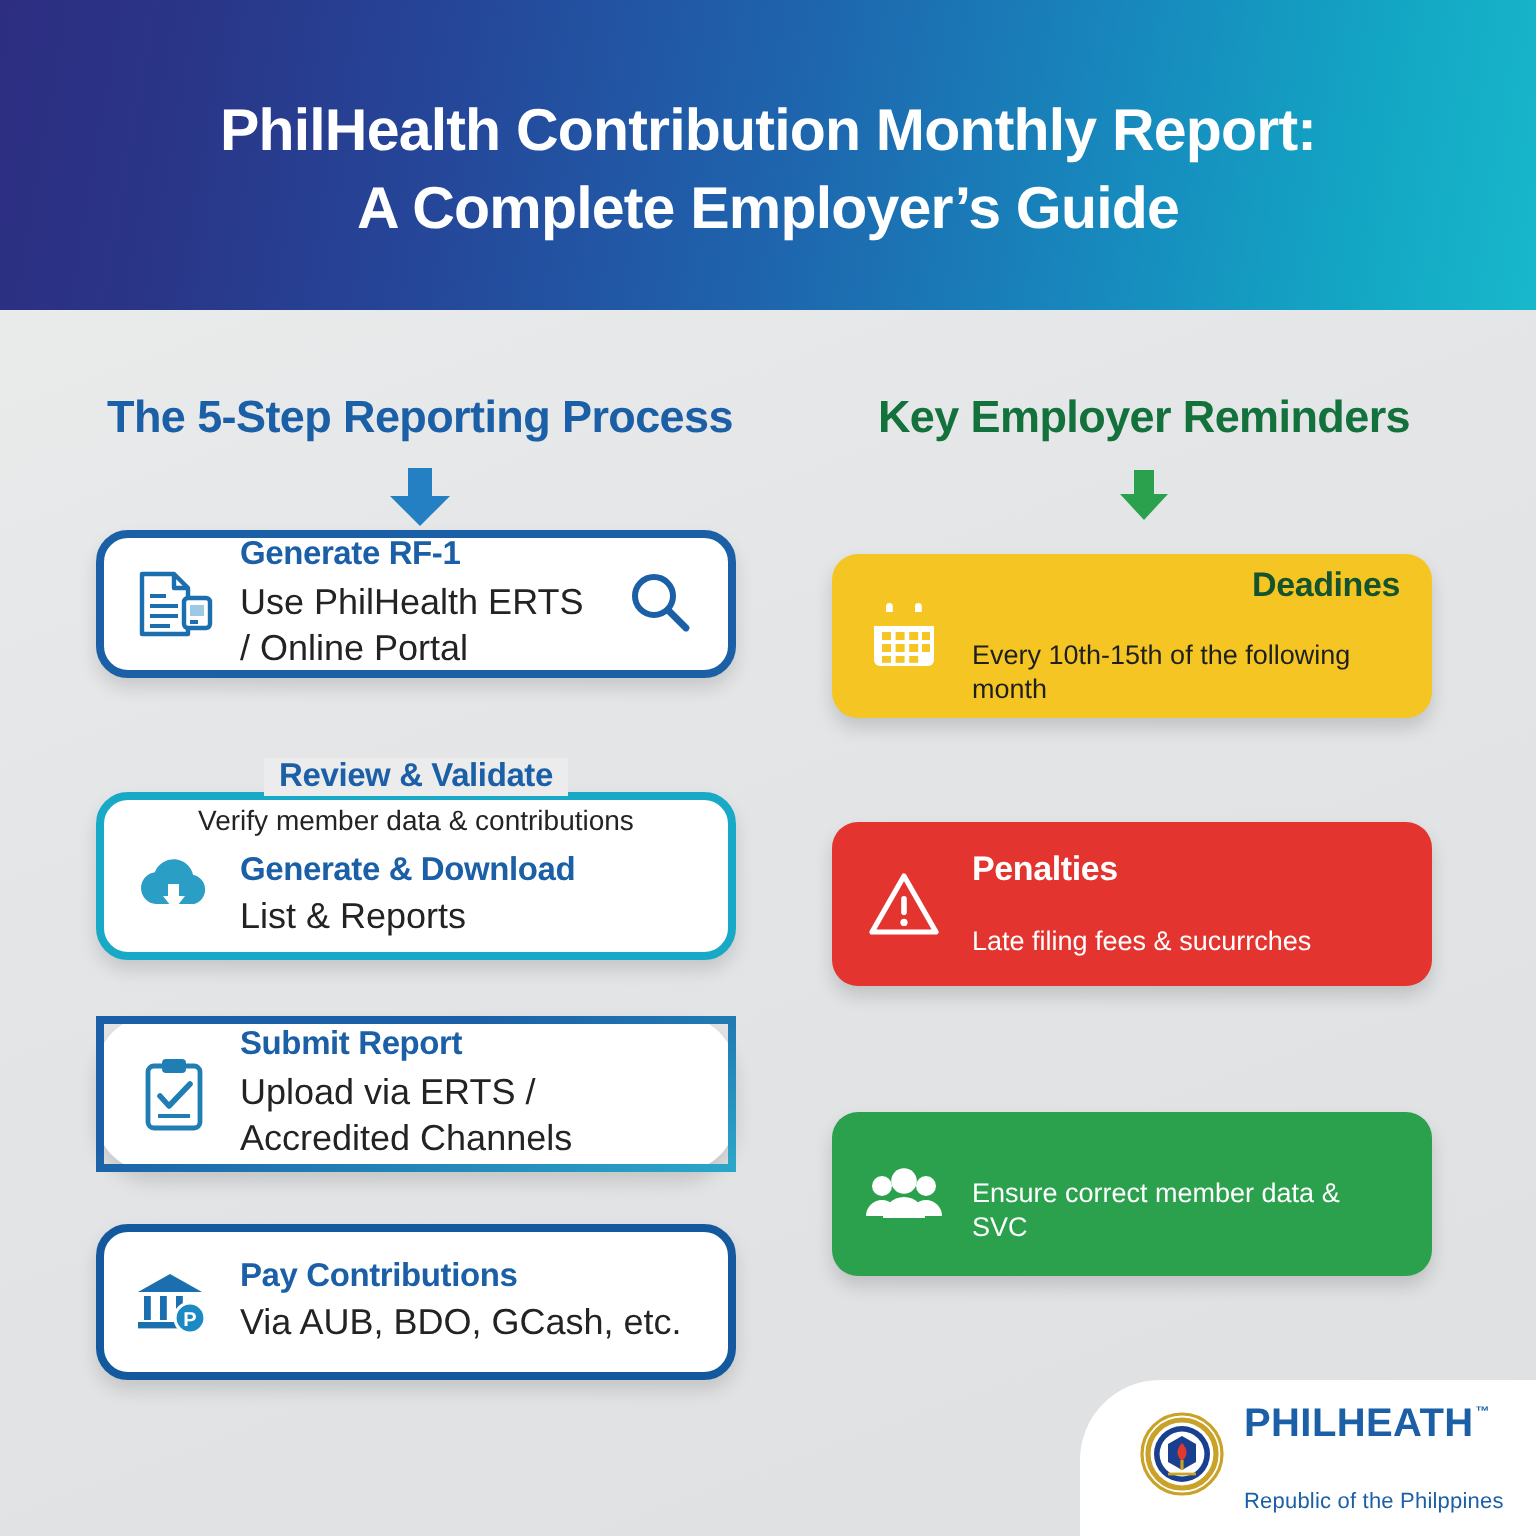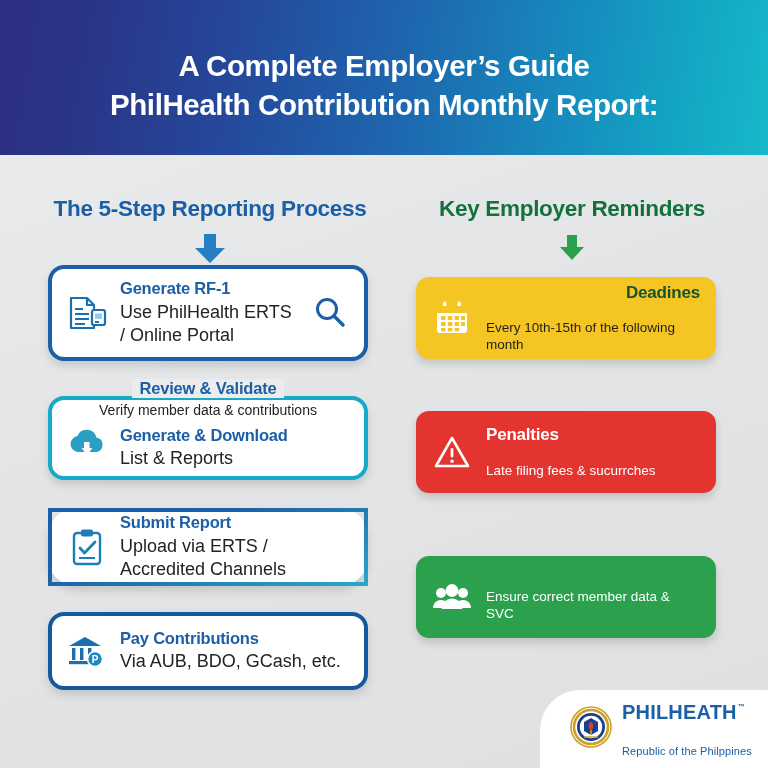--- a/index.html
+++ b/index.html
@@ -115,21 +115,21 @@
   .lcard-right-icon {
     flex: 0 0 auto;
     width: 40px;
     display: flex;
     align-items: center;
     justify-content: center;
   }
 
   
   #card-generate {
-    top: 265px; height: 96px;
+    top: 265px; height: 74px;
     border: 4px solid #1b5fa6;
   }
   
   #card-review {
     top: 396px; height: 84px;
     border: 4px solid #17a9c6;
   }
   #card-review .body { align-items: flex-start; padding-top: 20px; }
   .review-overlay {
     position: absolute;
@@ -259,22 +259,22 @@
     margin-top: 3px;
     letter-spacing: 0.1px;
   }
 </style>
 </head>
 <body>
 
 <div class="page">
 
   <div class="header">
+    <div class="header-title">PhilHealth Contribution Monthly Report:</div>
     <div class="header-title">A Complete Employer’s Guide</div>
-    <div class="header-title">PhilHealth Contribution Monthly Report:</div>
   </div>
 
   <div class="col-left">
     <div class="col-heading blue">The 5-Step Reporting Process</div>
     <div class="arrow-wrap">
       <svg width="34" height="30" viewBox="0 0 34 30">
         <path d="M11 0 H23 V14 H32 L17 29 L2 14 H11 Z" fill="#2580c3"></path>
       </svg>
     </div>
   </div>

